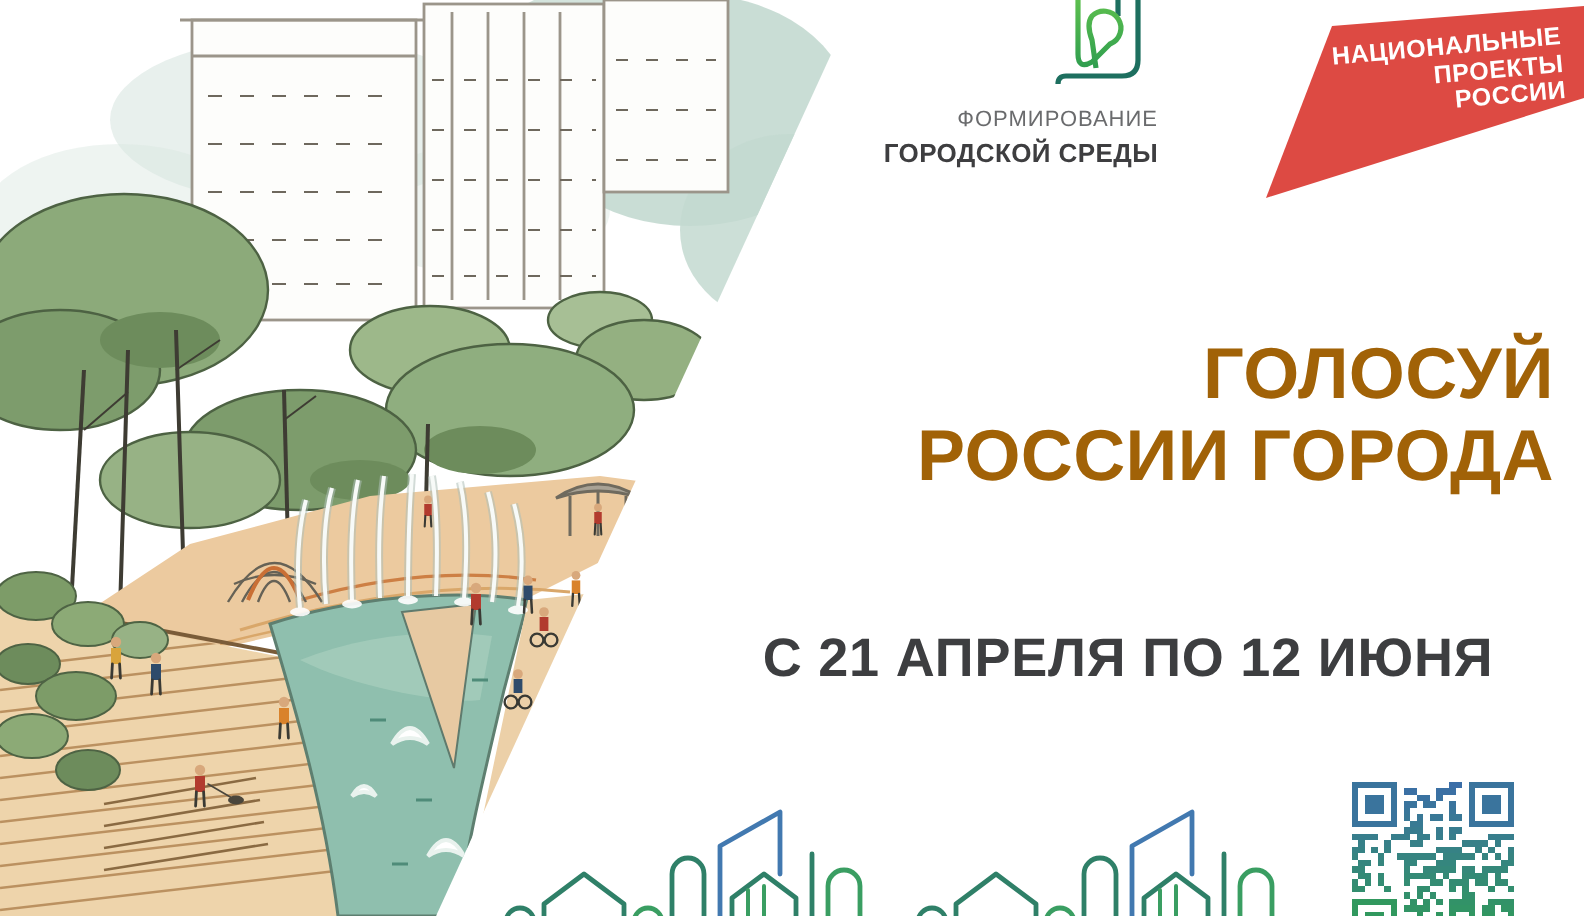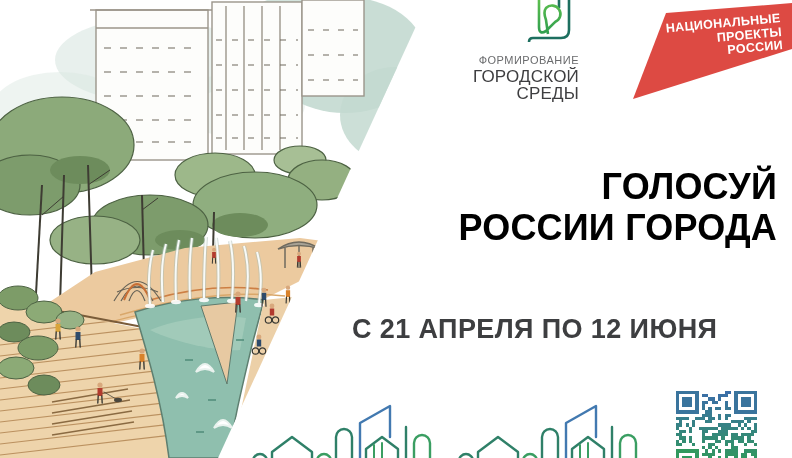--- a/index.html
+++ b/index.html
@@ -9,35 +9,35 @@
   }
   
   .illus{
     position:absolute;left:0;top:0;width:435px;height:458px;
     clip-path:polygon(0 0,428px 0,218px 458px,0 458px);
   }
   
   .fkgs{position:absolute;top:0;right:213px;width:170px;text-align:right;}
   .fkgs svg{display:block;margin:0 0 5px auto;}
   .fkgs .l{font-size:11px;line-height:16px;letter-spacing:.5px;color:#6a6b6d;font-weight:500;}
-  .fkgs .lb{font-size:17px;line-height:17px;letter-spacing:.2px;color:#3e3e40;font-weight:400;}
+  .fkgs .lb{font-size:13px;line-height:17px;letter-spacing:.2px;color:#3e3e40;font-weight:700;}
   
   .np{position:absolute;left:630px;top:0;width:162px;height:102px;}
   .np svg{position:absolute;left:0;top:0;}
   .np .txt{
     position:absolute;right:12px;top:12px;width:132px;text-align:right;color:#ffffff;
     font-weight:700;font-size:12.5px;line-height:13.5px;letter-spacing:.3px;
     transform:rotate(-5.2deg);transform-origin:top right;
   }
   .headline{
     position:absolute;right:15px;top:166px;text-align:right;
-    font-size:36px;line-height:41px;font-weight:700;color:#000000;letter-spacing:.2px;white-space:nowrap;
+    font-size:36px;line-height:41px;font-weight:700;color:#a16207;letter-spacing:.2px;white-space:nowrap;
   }
   .dates{
-    position:absolute;left:352px;top:314px;width:424px;text-align:left;
+    position:absolute;left:352px;top:314px;width:424px;text-align:center;
     font-size:27px;font-weight:700;color:#3d3e40;letter-spacing:.4px;white-space:nowrap;
   }
   .skyline{position:absolute;left:252px;top:397px;}
   .qr{position:absolute;left:676px;top:391px;width:81px;height:81px;}
 </style>
 </head>
 <body>
 
 <div class="poster">
 

